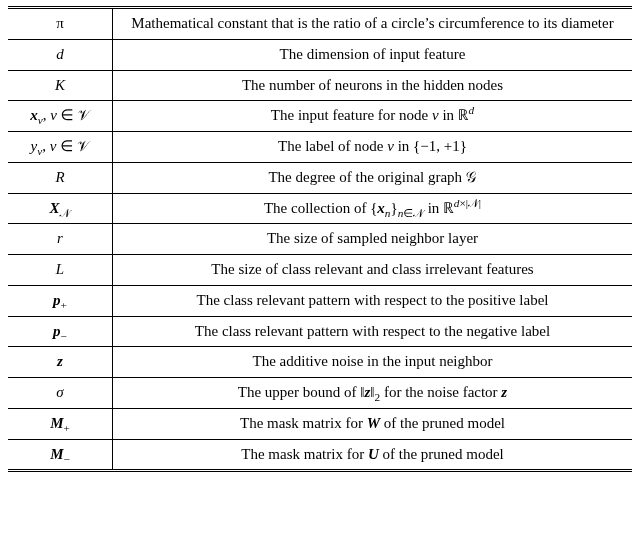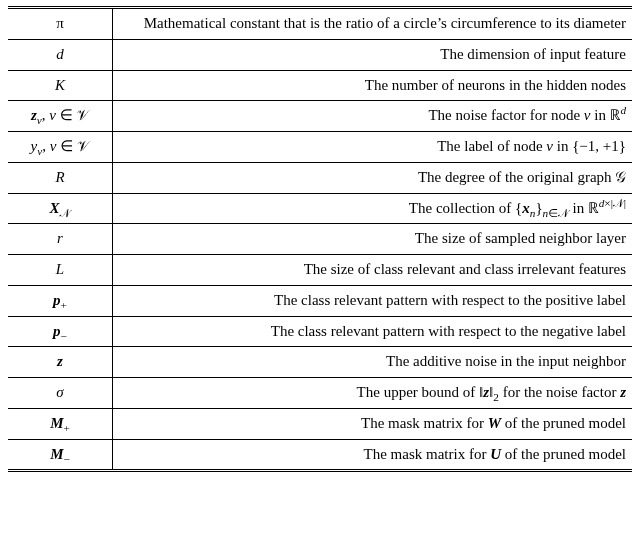--- a/index.html
+++ b/index.html
@@ -37,21 +37,21 @@
     border-bottom: 3px double #000;
   }
   td.sym {
     width: 92px;
     text-align: center;
     border-right: 1px solid #000;
     font-family: "Times New Roman", Times, serif;
     white-space: nowrap;
   }
   td.desc {
-    text-align: right;
+    text-align: center;
     padding-left: 8px;
   }
   
   .it { font-style: italic; }
   .bi { font-weight: bold; font-style: italic; }
   .cal { font-family: "Times New Roman", serif; }
   .bb { font-family: "Times New Roman", serif; }
   sup, sub { font-size: 0.75em; line-height: 0; }
   .nowrap { white-space: nowrap; }
 </style>
@@ -67,22 +67,22 @@
         </tr>
         <tr>
           <td class="sym nowrap"><span class="it">d</span></td>
           <td class="desc">The dimension of input feature</td>
         </tr>
         <tr>
           <td class="sym nowrap"><span class="it">K</span></td>
           <td class="desc">The number of neurons in the hidden nodes</td>
         </tr>
         <tr>
-          <td class="sym nowrap"><span class="bi">z</span><sub><span class="it">v</span></sub>, <span class="it">v</span> ∈ <span class="cal">𝒱</span></td>
-          <td class="desc">The noise factor for node <span class="it">v</span> in <span class="bb">ℝ</span><sup><span class="it">d</span></sup></td>
+          <td class="sym nowrap"><span class="bi">x</span><sub><span class="it">v</span></sub>, <span class="it">v</span> ∈ <span class="cal">𝒱</span></td>
+          <td class="desc">The input feature for node <span class="it">v</span> in <span class="bb">ℝ</span><sup><span class="it">d</span></sup></td>
         </tr>
         <tr>
           <td class="sym nowrap"><span class="it">y</span><sub><span class="it">v</span></sub>, <span class="it">v</span> ∈ <span class="cal">𝒱</span></td>
           <td class="desc">The label of node <span class="it">v</span> in {−1, +1}</td>
         </tr>
         <tr>
           <td class="sym nowrap"><span class="it">R</span></td>
           <td class="desc">The degree of the original graph <span class="cal">𝒢</span></td>
         </tr>
         <tr>

